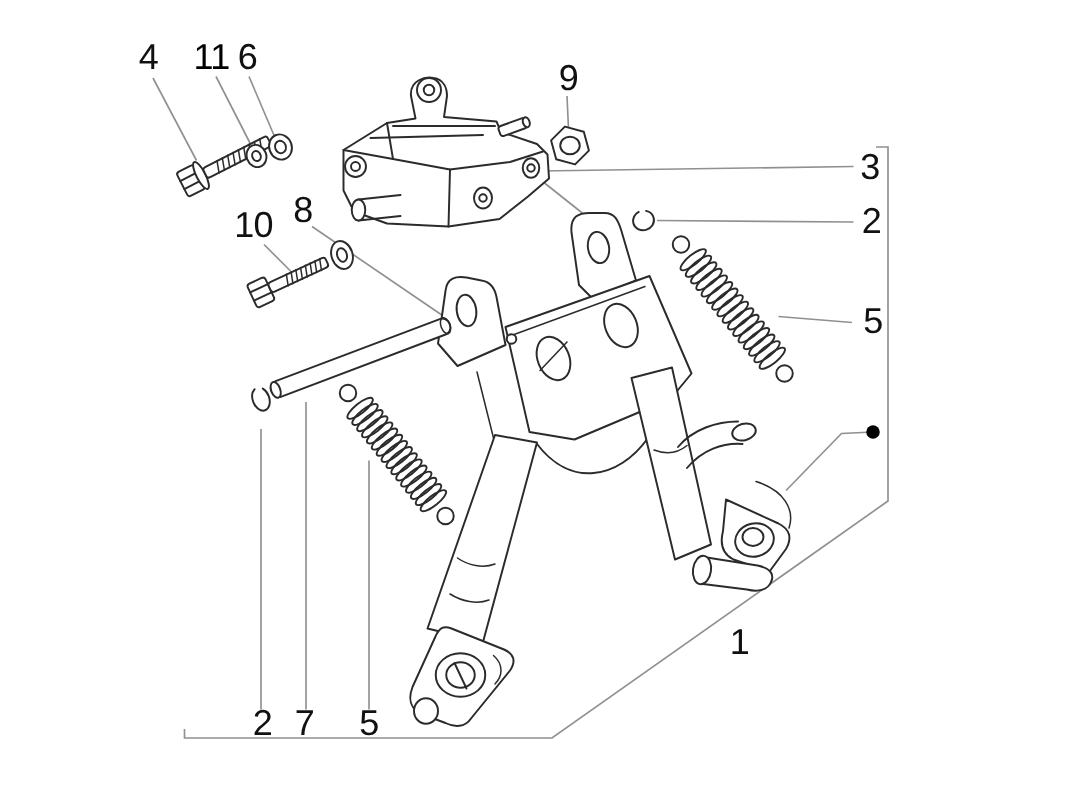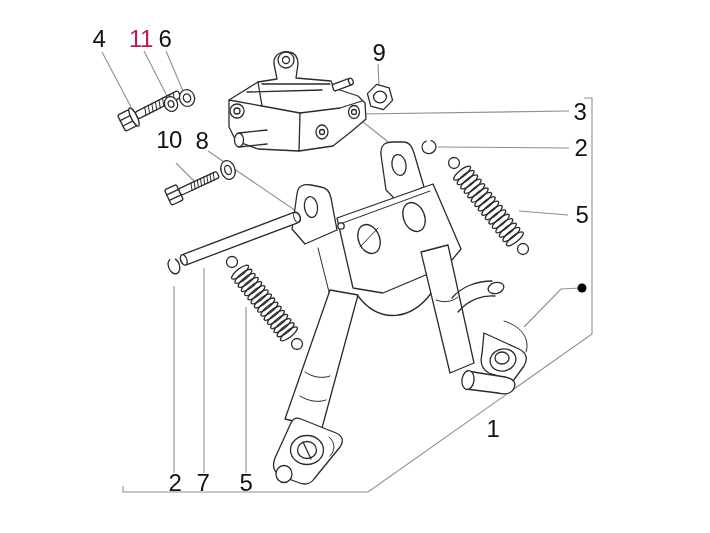--- a/index.html
+++ b/index.html
@@ -206,26 +206,26 @@
       <g class="part">
         <ellipse class="solid" cx="228" cy="170" rx="7" ry="9.5" transform="rotate(-18 228 170)"></ellipse>
         <ellipse cx="228" cy="170" rx="3.2" ry="4.6" transform="rotate(-18 228 170)"></ellipse>
       </g>
 
     </g>
   </svg>
 
   <div id="labels">
     <span class="callout" style="color: rgb(17, 17, 17); left: 99px; top: 39px;">4</span>
-    <span class="callout" style="color: #be185d; left: 141px; top: 39px;">11</span>
+    <span class="callout" style="color: #000000; left: 141px; top: 39px;">11</span>
     <span class="callout" style="color: rgb(17, 17, 17); left: 165px; top: 39px;">6</span>
     <span class="callout" style="color: rgb(17, 17, 17); left: 379px; top: 53px;">9</span>
     <span class="callout" style="color: rgb(17, 17, 17); left: 580px; top: 112px;">3</span>
     <span class="callout" style="color: rgb(17, 17, 17); left: 581px; top: 148px;">2</span>
     <span class="callout" style="color: rgb(17, 17, 17); left: 582px; top: 215px;">5</span>
-    <span class="callout" style="color: rgb(17, 17, 17); left: 169px; top: 140px;">10</span>
+    <span class="callout" style="color: rgb(17, 17, 17); left: 169px; top: 151px;">10</span>
     <span class="callout" style="color: rgb(17, 17, 17); left: 202px; top: 141px;">8</span>
     <span class="callout" style="color: rgb(17, 17, 17); left: 493px; top: 429px;">1</span>
     <span class="callout" style="color: rgb(17, 17, 17); left: 175px; top: 483px;">2</span>
     <span class="callout" style="color: rgb(17, 17, 17); left: 203px; top: 483px;">7</span>
     <span class="callout" style="color: rgb(17, 17, 17); left: 246px; top: 483px;">5</span>
   </div>
 </div>
 
 </body></html>

